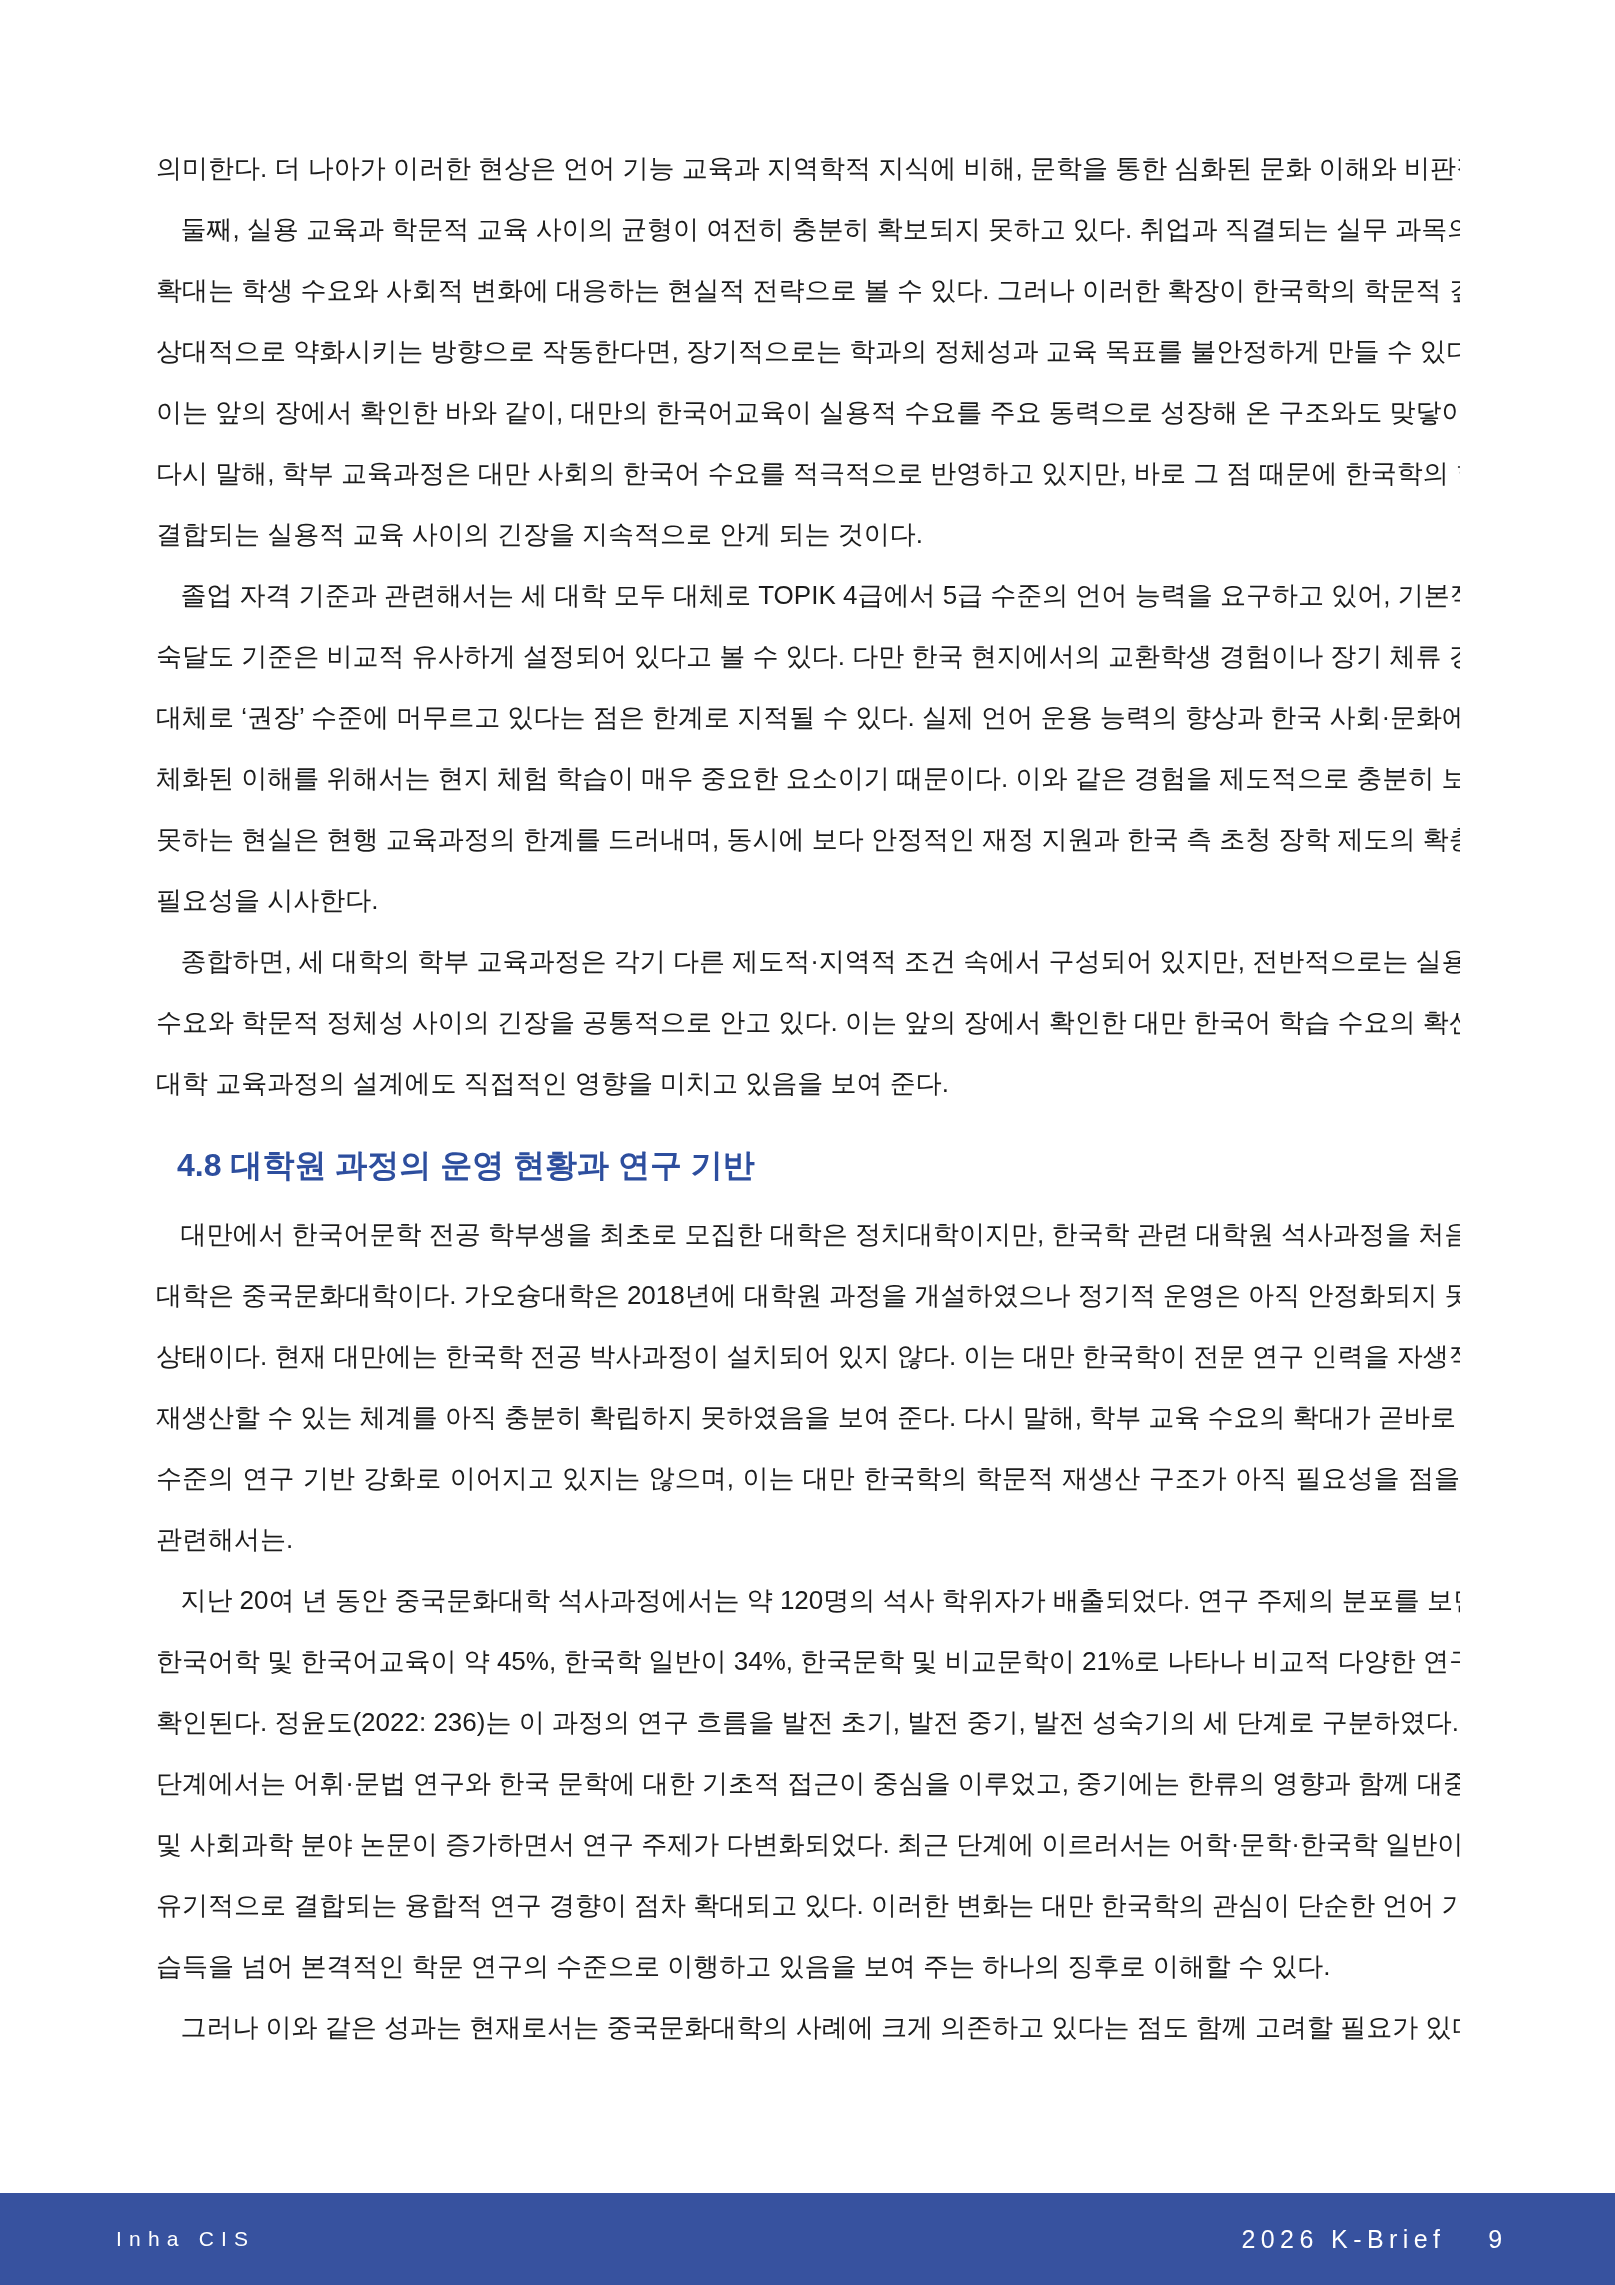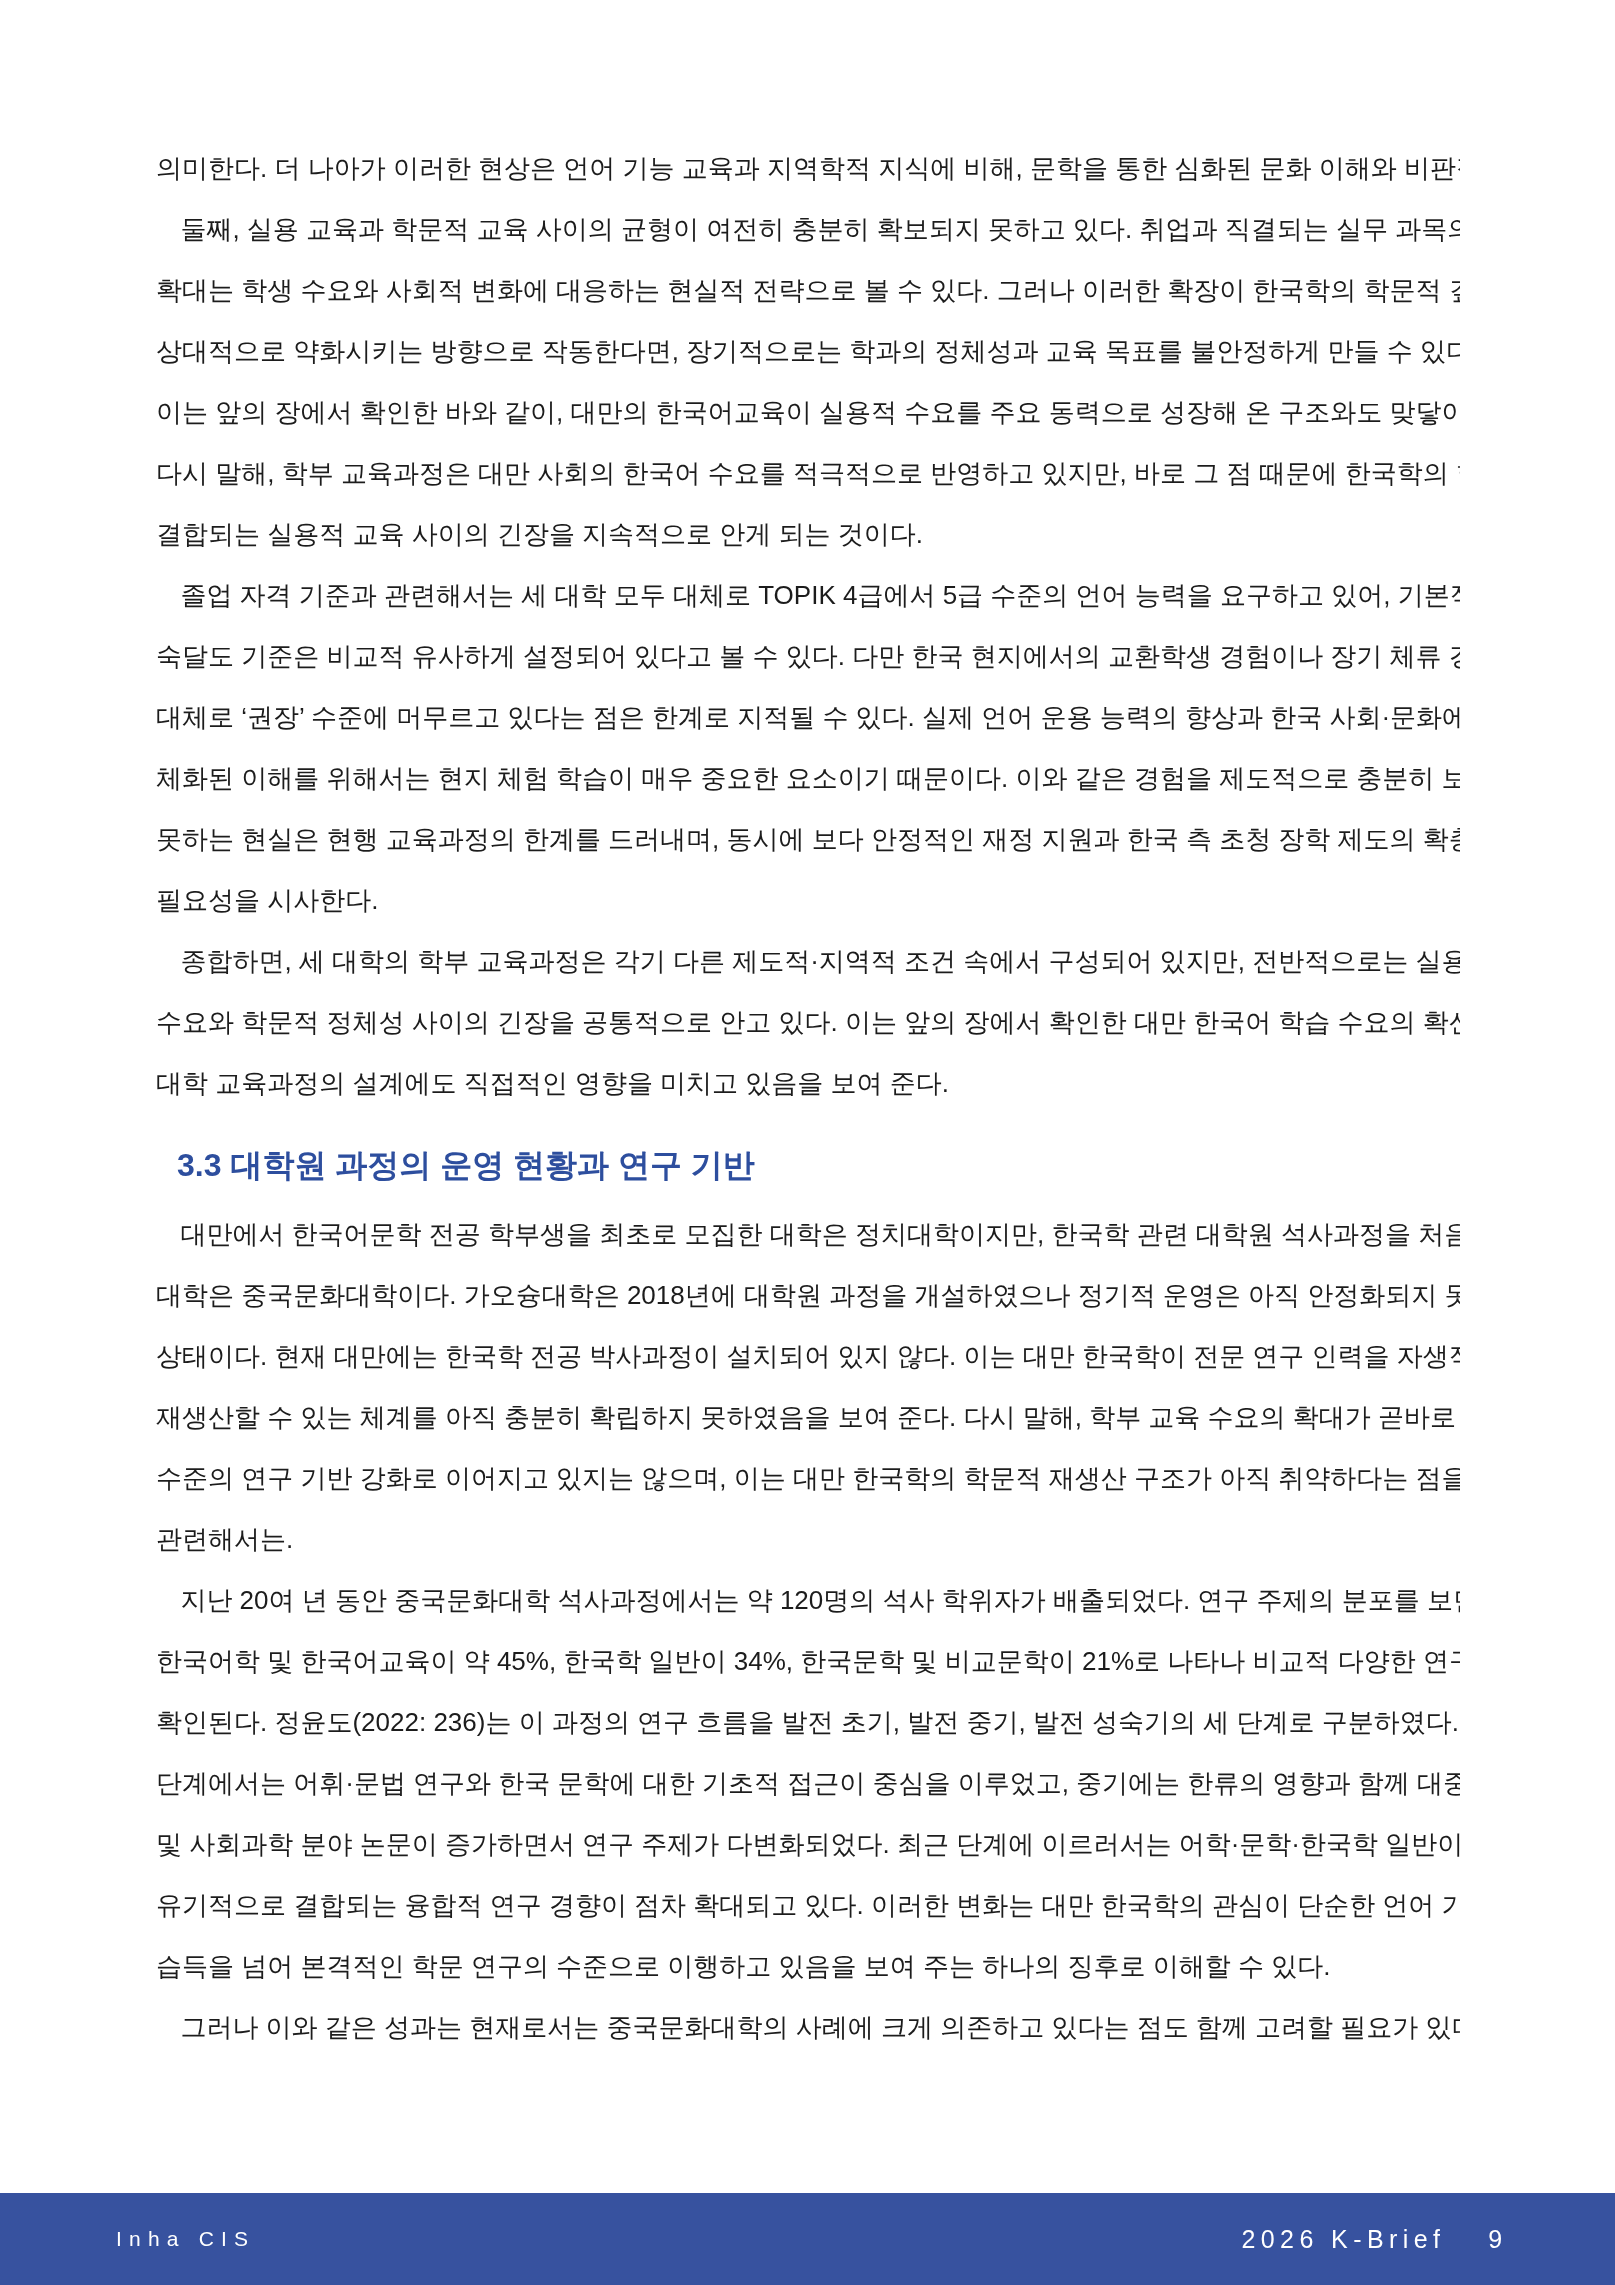--- a/index.html
+++ b/index.html
@@ -103,27 +103,27 @@
         <div class="line">대체로 ‘권장’ 수준에 머무르고 있다는 점은 한계로 지적될 수 있다. 실제 언어 운용 능력의 향상과 한국 사회·문화에 대한</div>
         <div class="line">체화된 이해를 위해서는 현지 체험 학습이 매우 중요한 요소이기 때문이다. 이와 같은 경험을 제도적으로 충분히 보장하지</div>
         <div class="line">못하는 현실은 현행 교육과정의 한계를 드러내며, 동시에 보다 안정적인 재정 지원과 한국 측 초청 장학 제도의 확충</div>
         <div class="line last">필요성을 시사한다.</div>
       </div>
       <div class="paragraph">
         <div class="line indent">종합하면, 세 대학의 학부 교육과정은 각기 다른 제도적·지역적 조건 속에서 구성되어 있지만, 전반적으로는 실용적</div>
         <div class="line">수요와 학문적 정체성 사이의 긴장을 공통적으로 안고 있다. 이는 앞의 장에서 확인한 대만 한국어 학습 수요의 확산 구조가</div>
         <div class="line last">대학 교육과정의 설계에도 직접적인 영향을 미치고 있음을 보여 준다.</div>
       </div>
-      <h3 class="section-heading">3.3 대학원 과정의 운영 현황과 연구 기반</h3>
+      <h3 class="section-heading">4.8 대학원 과정의 운영 현황과 연구 기반</h3>
       <div class="paragraph">
         <div class="line indent">대만에서 한국어문학 전공 학부생을 최초로 모집한 대학은 정치대학이지만, 한국학 관련 대학원 석사과정을 처음 개설한</div>
         <div class="line">대학은 중국문화대학이다. 가오슝대학은 2018년에 대학원 과정을 개설하였으나 정기적 운영은 아직 안정화되지 못한</div>
         <div class="line">상태이다. 현재 대만에는 한국학 전공 박사과정이 설치되어 있지 않다. 이는 대만 한국학이 전문 연구 인력을 자생적으로</div>
         <div class="line">재생산할 수 있는 체계를 아직 충분히 확립하지 못하였음을 보여 준다. 다시 말해, 학부 교육 수요의 확대가 곧바로 대학원</div>
-        <div class="line">수준의 연구 기반 강화로 이어지고 있지는 않으며, 이는 대만 한국학의 학문적 재생산 구조가 아직 취약하다는 점을</div>
+        <div class="line">수준의 연구 기반 강화로 이어지고 있지는 않으며, 이는 대만 한국학의 학문적 재생산 구조가 아직 필요성을 점을</div>
         <div class="line last">관련해서는.</div>
       </div>
       <div class="paragraph">
         <div class="line indent">지난 20여 년 동안 중국문화대학 석사과정에서는 약 120명의 석사 학위자가 배출되었다. 연구 주제의 분포를 보면,</div>
         <div class="line">한국어학 및 한국어교육이 약 45%, 한국학 일반이 34%, 한국문학 및 비교문학이 21%로 나타나 비교적 다양한 연구 경향이</div>
         <div class="line">확인된다. 정윤도(2022: 236)는 이 과정의 연구 흐름을 발전 초기, 발전 중기, 발전 성숙기의 세 단계로 구분하였다. 초기</div>
         <div class="line">단계에서는 어휘·문법 연구와 한국 문학에 대한 기초적 접근이 중심을 이루었고, 중기에는 한류의 영향과 함께 대중문화</div>
         <div class="line">및 사회과학 분야 논문이 증가하면서 연구 주제가 다변화되었다. 최근 단계에 이르러서는 어학·문학·한국학 일반이 보다</div>
         <div class="line">유기적으로 결합되는 융합적 연구 경향이 점차 확대되고 있다. 이러한 변화는 대만 한국학의 관심이 단순한 언어 기능</div>
         <div class="line last">습득을 넘어 본격적인 학문 연구의 수준으로 이행하고 있음을 보여 주는 하나의 징후로 이해할 수 있다.</div>

